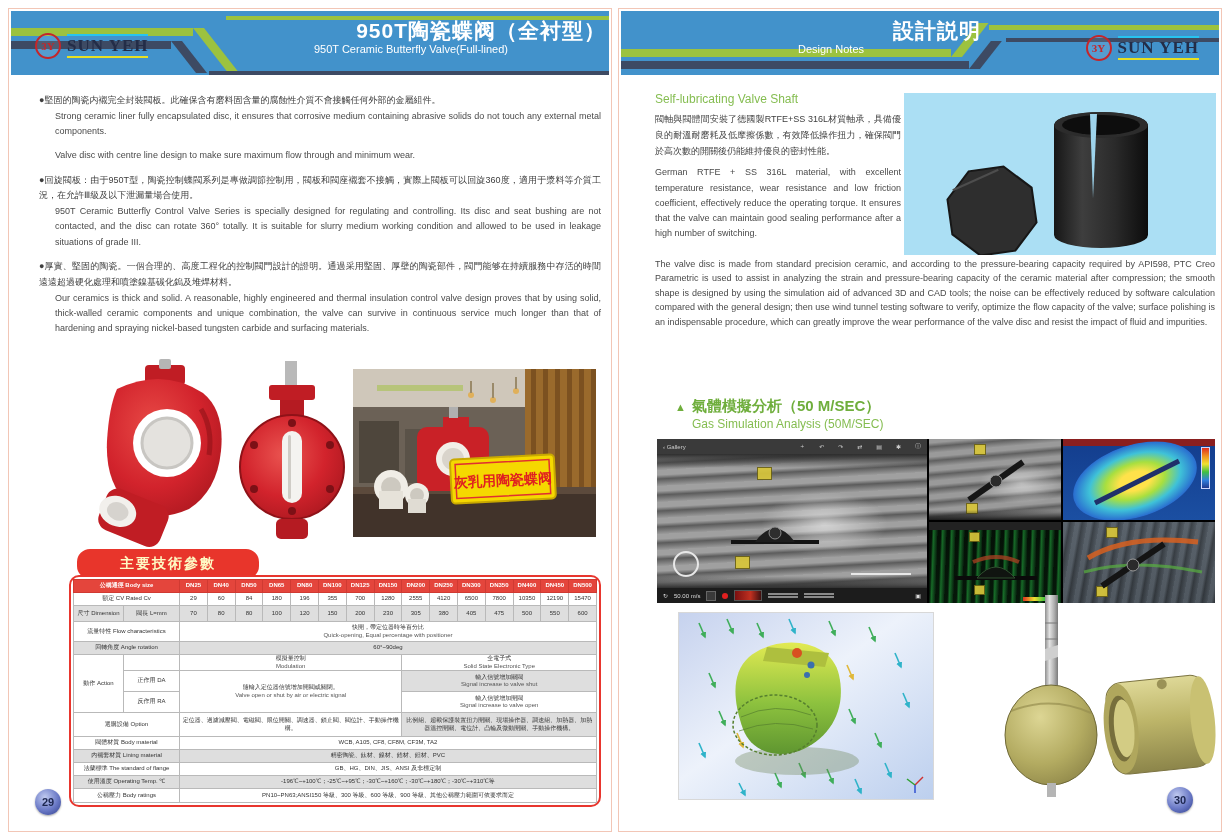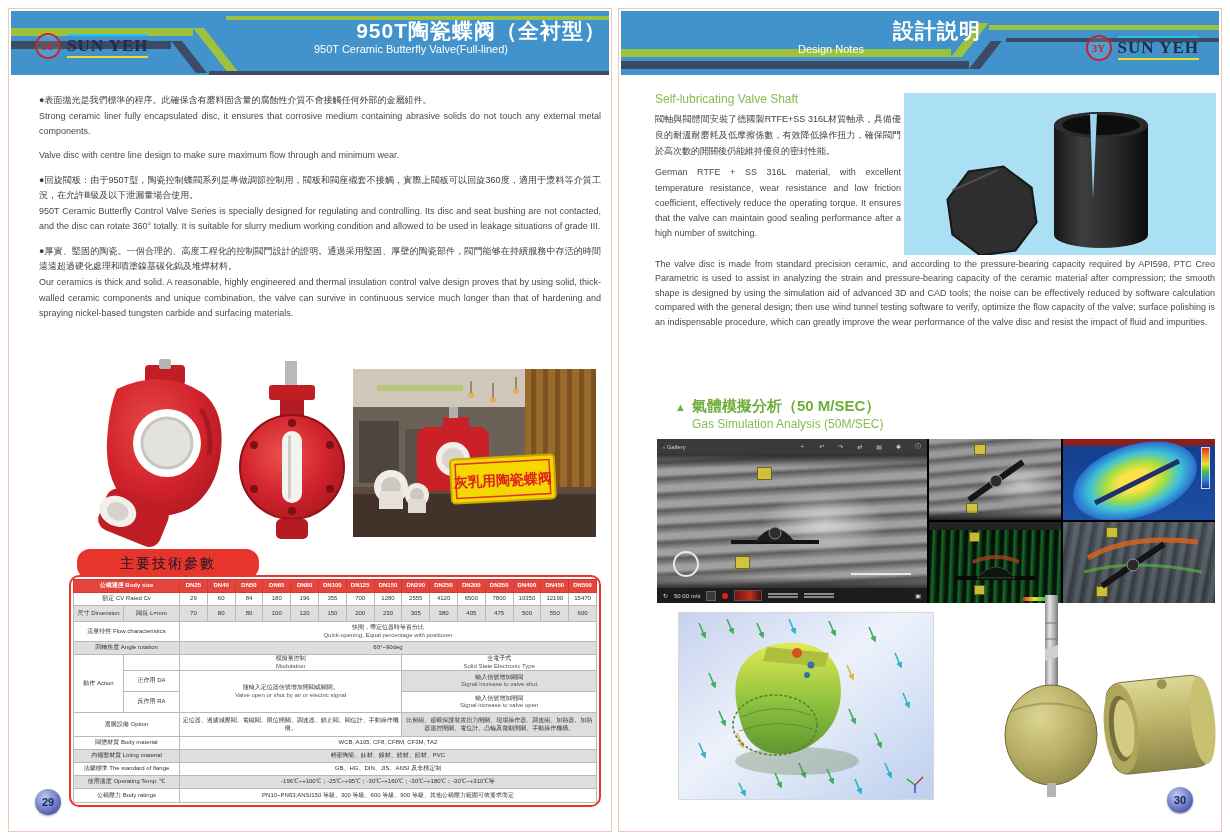--- a/index.html
+++ b/index.html
@@ -35,28 +35,28 @@
     color:#c4262b;font-family:"Liberation Serif",serif;font-weight:bold;font-size:11px;background:rgba(255,255,255,.1);}
   .logo-text{display:flex;flex-direction:column;}
   .logo-line{height:2px;width:100%;}
   .logo-line.cyan{background:#27c4f0;margin-bottom:1px;}
   .logo-line.yellow{background:#e8e021;margin-top:1px;}
   .logo-name{font-family:"Liberation Serif",serif;font-weight:bold;font-size:17px;color:#232d48;letter-spacing:1px;line-height:1.05;}
 
   
   .paras{position:absolute;left:30px;top:84px;width:562px;}
   .p-zh{font-size:9px;color:#3e3e3e;line-height:1.75;text-align:justify;}
-  .p-en{font-size:9px;color:#4a4a4a;line-height:1.7;text-align:justify;margin-bottom:9px;}
+  .p-en{font-size:9px;color:#4a4a4a;line-height:1.7;text-align:justify;margin-bottom:9px;margin-left:16px;}
 
   
   .img-abs{position:absolute;}
 
   
   .tbl-title{position:absolute;left:68px;top:540px;width:178px;height:26px;background:#e8352b;border:2px solid #e8352b;
-    border-radius:13px;color:#0f172a;font-size:14px;font-weight:normal;display:flex;align-items:center;justify-content:center;letter-spacing:2px;}
+    border-radius:13px;color:#fef9c3;font-size:14px;font-weight:bold;display:flex;align-items:center;justify-content:center;letter-spacing:2px;}
   .tbl-wrap{position:absolute;left:60px;top:566px;width:524px;height:224px;border:2px solid #e8362e;border-radius:10px;padding:2px;background:#fff;}
   table.spec{width:100%;height:100%;border-collapse:collapse;table-layout:fixed;}
   table.spec td{border:1px solid #b9b9b9;font-size:6px;color:#333;text-align:center;vertical-align:middle;padding:0 1px;line-height:1.25;overflow:hidden;}
   table.spec tr.hdr-row td{background:#e4453c;color:#fff;font-weight:bold;border-color:#d03a32;}
   table.spec td.g{background:#dedede;}
   table.spec td.lblc{font-size:6px;}
   .cell-en{display:block;color:#555;}
 
   .page-num{position:absolute;width:26px;height:26px;border-radius:50%;
     background:radial-gradient(circle at 38% 32%,#c0caf0,#6a79c6 55%,#33418f 95%);
@@ -141,21 +141,21 @@
         <div class="logo-line yellow"></div>
       </div>
     </div>
     <div class="hdr-titles" style="left:205px;top:8px;width:390px;">
       <div class="hdr-title">950T陶瓷蝶阀（全衬型）</div>
       <div class="hdr-sub">950T Ceramic Butterfly Valve(Full-lined)</div>
     </div>
   </div>
 
   <div class="paras">
-    <div class="p-zh">●表面拋光是我們標準的程序。此確保含有磨料固含量的腐蝕性介質不會接觸任何外部的金屬組件。</div>
+    <div class="p-zh">●堅固的陶瓷内襯完全封裝閥板。此確保含有磨料固含量的腐蝕性介質不會接觸任何外部的金屬組件。</div>
     <div class="p-en">Strong ceramic liner fully encapsulated disc, it ensures that corrosive medium containing abrasive solids do not touch any external metal components.</div>
     <div class="p-en">Valve disc with centre line design to make sure maximum flow through and minimum wear.</div>
     <div class="p-zh">●回旋閥板：由于950T型，陶瓷控制蝶閥系列是專做調節控制用，閥板和閥座襯套不接觸，實際上閥板可以回旋360度，適用于漿料等介質工況，在允許Ⅲ級及以下泄漏量場合使用。</div>
     <div class="p-en">950T Ceramic Butterfly Control Valve Series is specially designed for regulating and controlling. Its disc and seat bushing are not contacted, and the disc can rotate 360° totally. It is suitable for slurry medium working condition and allowed to be used in leakage situations of grade III.</div>
     <div class="p-zh">●厚實、堅固的陶瓷。一個合理的、高度工程化的控制閥門設計的證明。通過采用堅固、厚壁的陶瓷部件，閥門能够在持續服務中存活的時間遠遠超過硬化處理和噴塗鎳基碳化鎢及堆焊材料。</div>
     <div class="p-en">Our ceramics is thick and solid. A reasonable, highly engineered and thermal insulation control valve design proves that by using solid, thick-walled ceramic components and unique combination, the valve can survive in continuous service much longer than that of hardening and spraying nickel-based tungsten carbide and surfacing materials.</div>
   </div>
 
   <svg class="img-abs" style="left:84px;top:350px;" width="142" height="188" viewBox="0 0 142 188">
     <defs>

